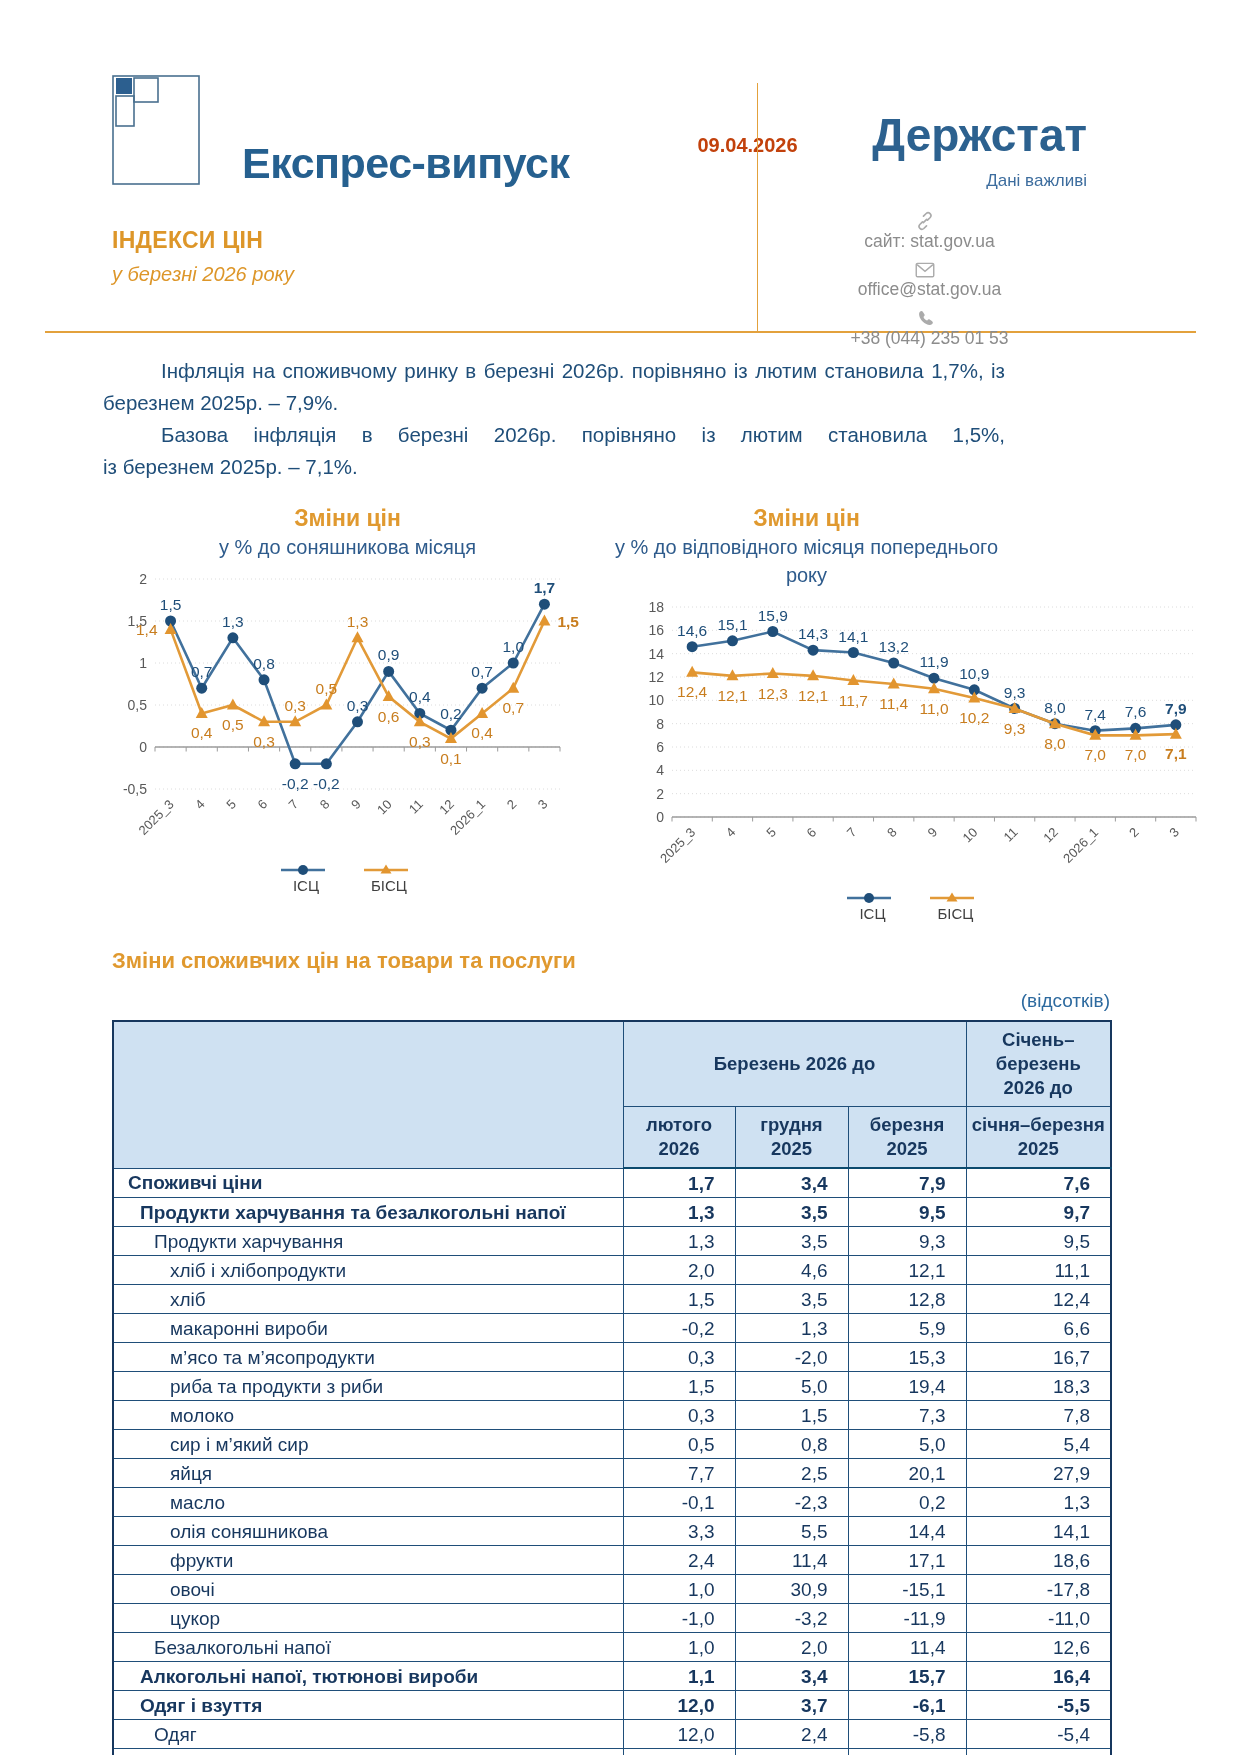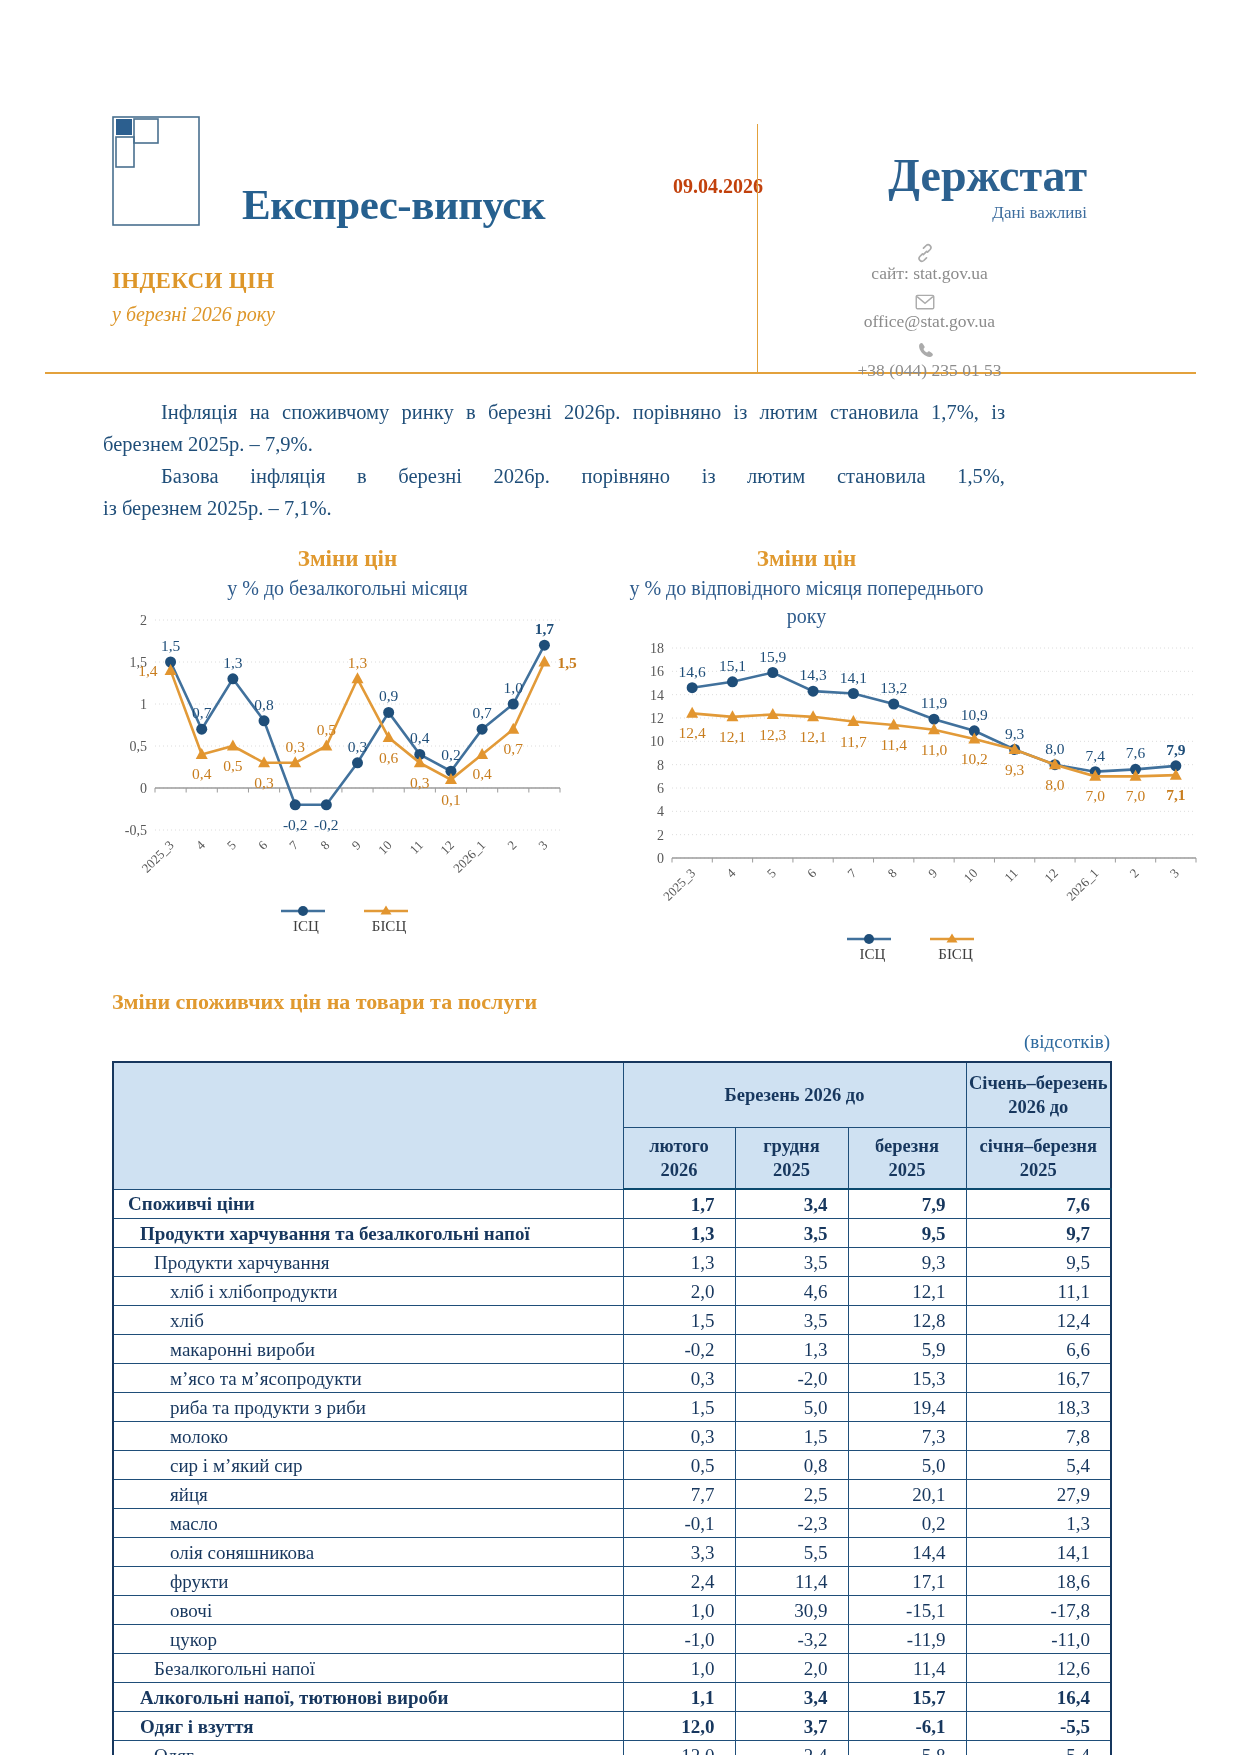--- a/index.html
+++ b/index.html
@@ -1,29 +1,29 @@
 <!DOCTYPE html>
 <html><head>
 <meta charset="utf-8">
 <style>
   html,body{margin:0;padding:0;background:#fff;}
   body{font-family:"Liberation Sans","DejaVu Sans",sans-serif;}
-  .page{position:relative;width:1241px;height:1755px;background:#fff;overflow:hidden;padding-top:116px;box-sizing:border-box;font-family:Liberation Serif, serif;}
+  .page{position:relative;width:1241px;height:1755px;background:#fff;overflow:hidden;padding-top:75px;box-sizing:border-box;}
   
   .top{position:relative;height:256px;}
   .top-left{margin-left:112px;}
   .logo-row{display:flex;align-items:flex-end;}
   .pub-title{color:#26608F;font-size:43px;font-weight:bold;letter-spacing:-.5px;margin-left:42px;line-height:1;}
   .pub-date{color:#c2410c;font-size:20px;font-weight:bold;margin-left:128px;margin-bottom:30px;line-height:1;}
   .doc-title{color:#DD9629;font-size:23px;font-weight:bold;margin-top:42px;letter-spacing:.3px;}
   .doc-subtitle{color:#DD9629;font-size:20px;font-style:italic;margin-top:9px;}
   .v-divider{position:absolute;left:757px;top:8px;width:0;height:248px;border-left:1.5px solid #E3A13C;}
   .top-right{position:absolute;left:772px;top:37px;width:315px;}
   .brand{color:#2C618F;font-size:46px;font-weight:bold;text-align:right;line-height:1;}
-  .tagline{color:#3D6D9E;font-size:17px;text-align:right;margin-top:4px;}
+  .tagline{color:#3D6D9E;font-size:17px;text-align:right;margin-top:13px;}
   .contacts{list-style:none;margin:20px 0 0 0;padding:0;}
   .contacts li{display:flex;align-items:center;color:#8C8C8C;font-size:17.5px;margin-bottom:9px;flex-direction:column;}
   .cicon{display:inline-flex;width:22px;margin-right:9px;justify-content:center;}
   .h-rule{border:none;border-top:2px solid #E3A13C;margin:0 45px;}
   
   .intro{width:902px;margin:22px 0 0 103px;color:#1F4E79;font-size:20.5px;line-height:32px;}
   .jline{text-align:justify;text-align-last:justify;}
   .indent{text-indent:58px;}
   
   .charts{display:flex;margin-left:95px;margin-top:20px;gap:14px;}
@@ -118,21 +118,21 @@
     <div class="jline indent">Інфляція на споживчому ринку в березні 2026р. порівняно із лютим становила 1,7%, із</div>
     <div>березнем 2025р. – 7,9%.</div>
     <div class="jline indent">Базова інфляція в березні 2026р. порівняно із лютим становила 1,5%,</div>
     <div>із березнем 2025р. – 7,1%.</div>
   </div>
 
   <div class="charts">
     <div class="chart-block">
       <div class="chart-head">
         <div class="chart-title">Зміни цін</div>
-        <div class="chart-sub">у % до безалкогольні місяця</div>
+        <div class="chart-sub">у % до соняшникова місяця</div>
       </div>
       <svg width="505" height="292" viewBox="0 0 505 292">
           <line x1="60" y1="12" x2="465" y2="12" stroke="#DCDCDC" stroke-width="1" stroke-dasharray="1 3"></line>
           <text x="52" y="17" text-anchor="end" font-size="14" fill="#595959">2</text>
           <line x1="60" y1="54" x2="465" y2="54" stroke="#DCDCDC" stroke-width="1" stroke-dasharray="1 3"></line>
           <text x="52" y="59" text-anchor="end" font-size="14" fill="#595959">1,5</text>
           <line x1="60" y1="96" x2="465" y2="96" stroke="#DCDCDC" stroke-width="1" stroke-dasharray="1 3"></line>
           <text x="52" y="101" text-anchor="end" font-size="14" fill="#595959">1</text>
           <line x1="60" y1="138" x2="465" y2="138" stroke="#DCDCDC" stroke-width="1" stroke-dasharray="1 3"></line>
           <text x="52" y="143" text-anchor="end" font-size="14" fill="#595959">0,5</text>

